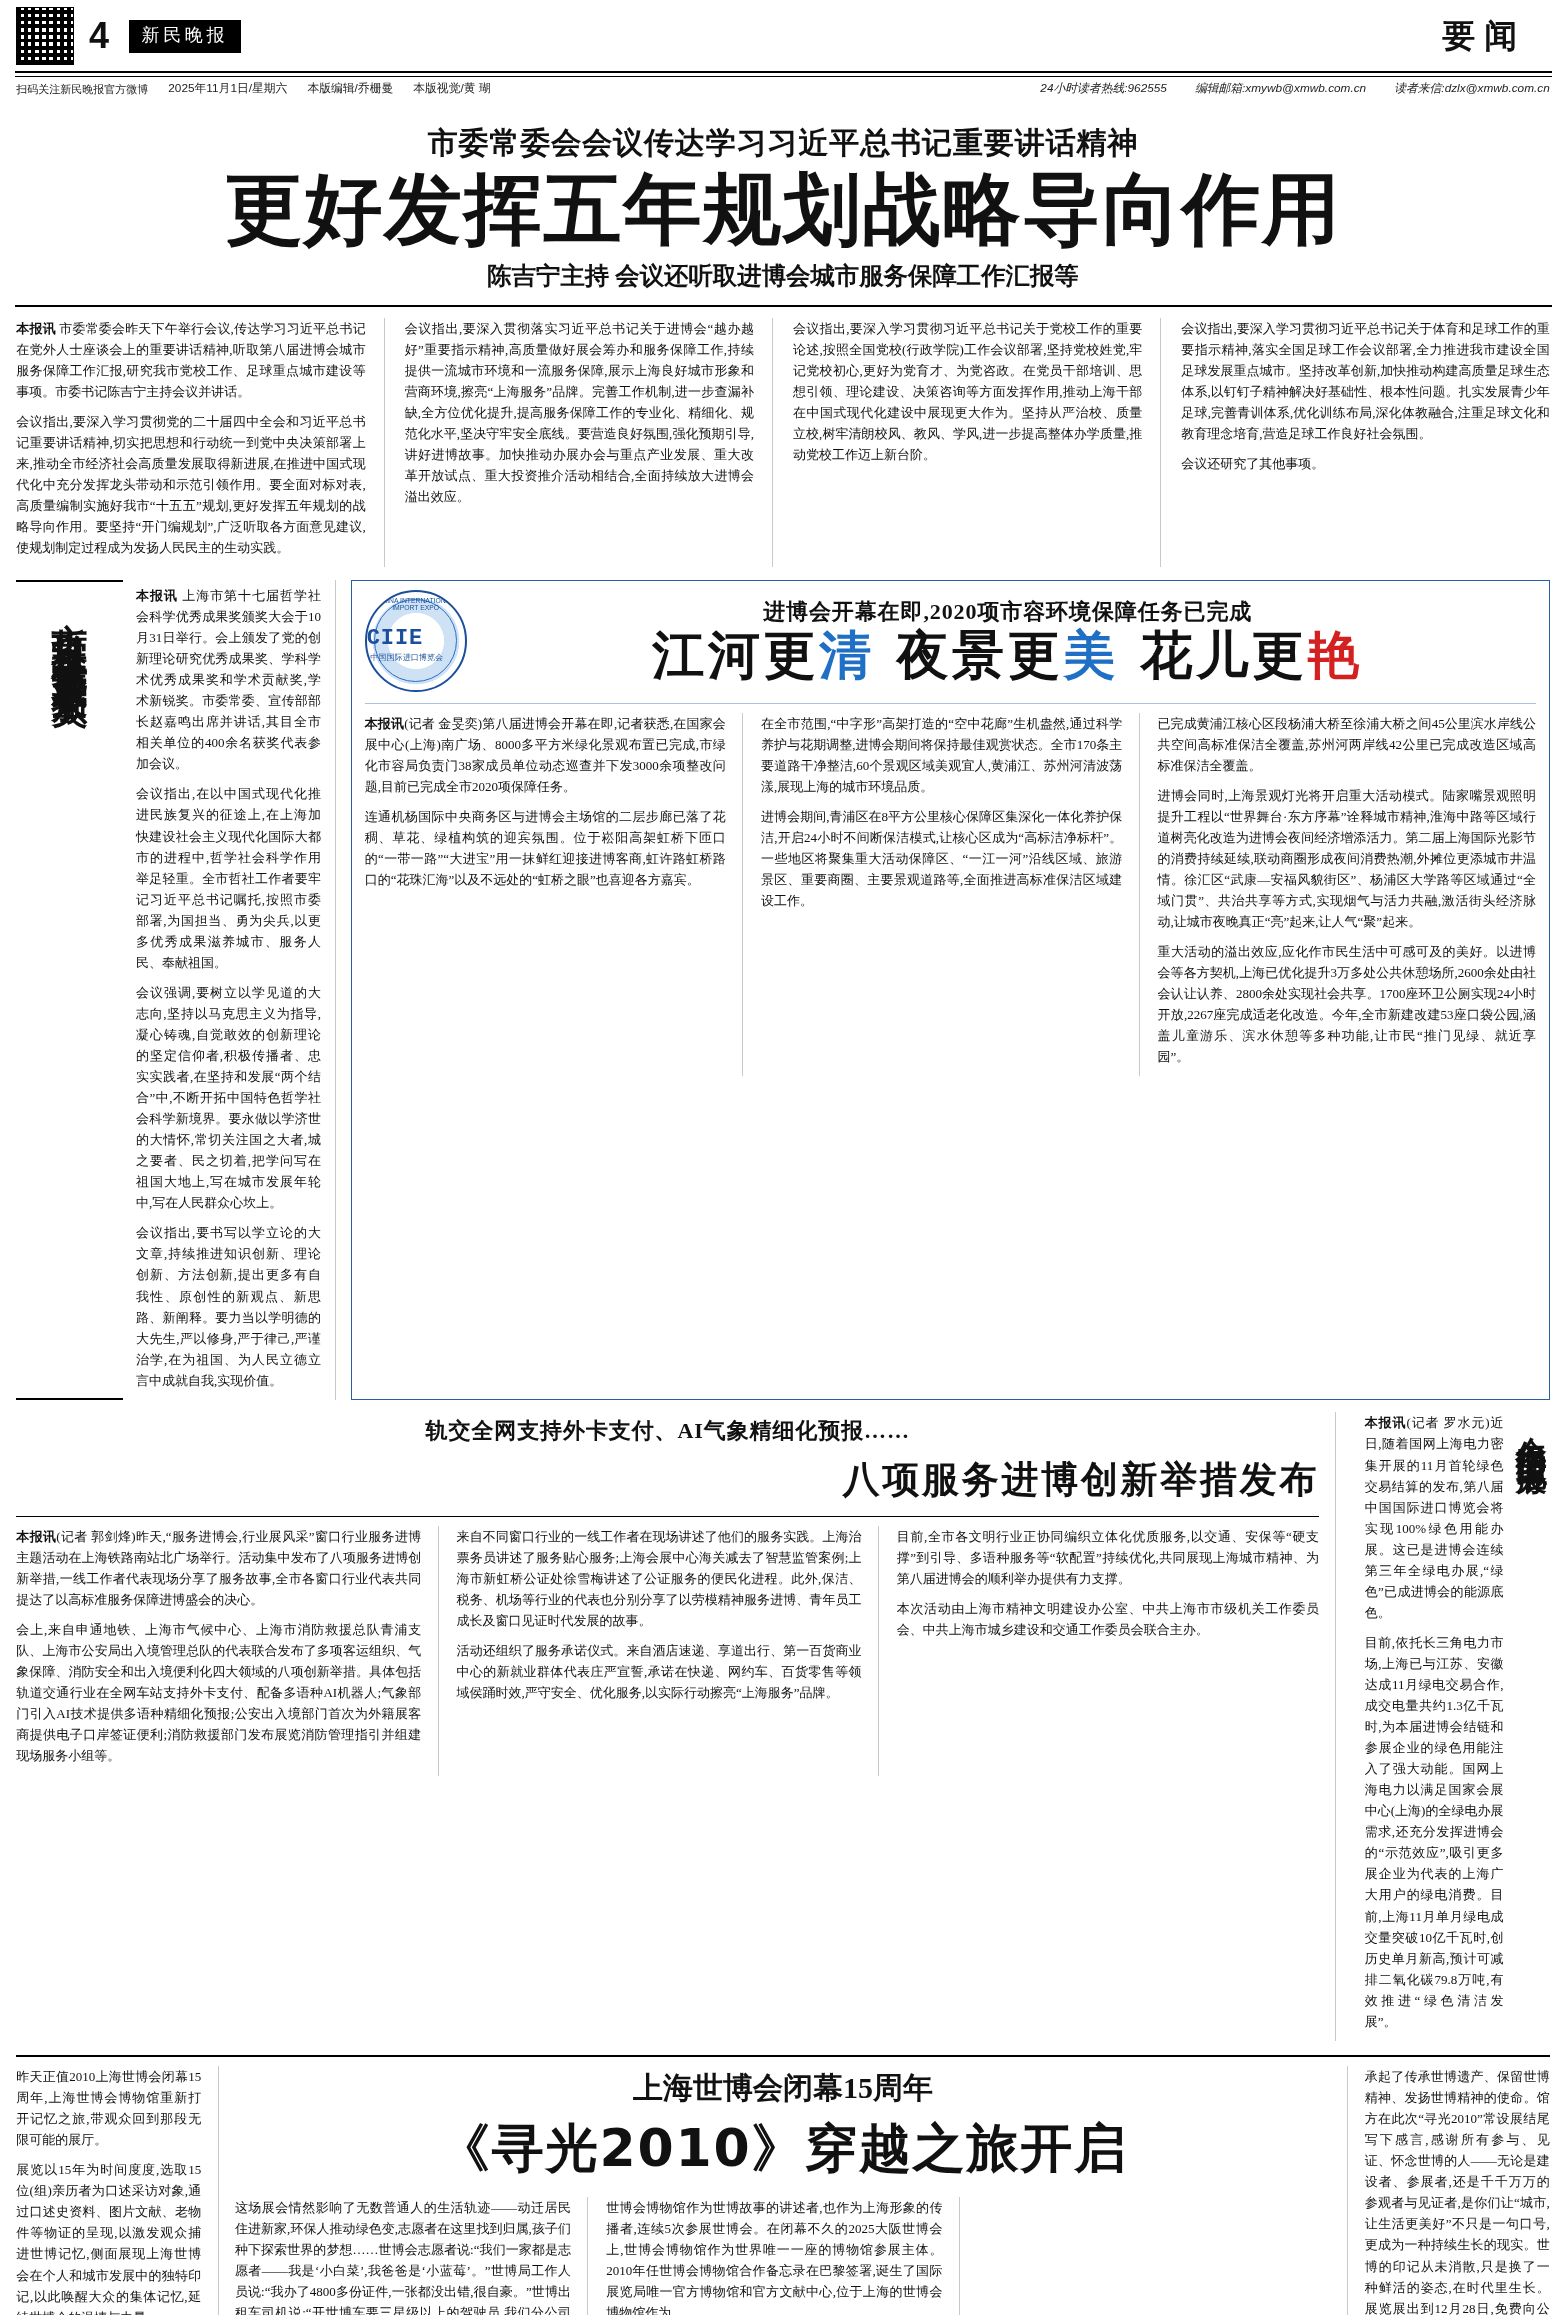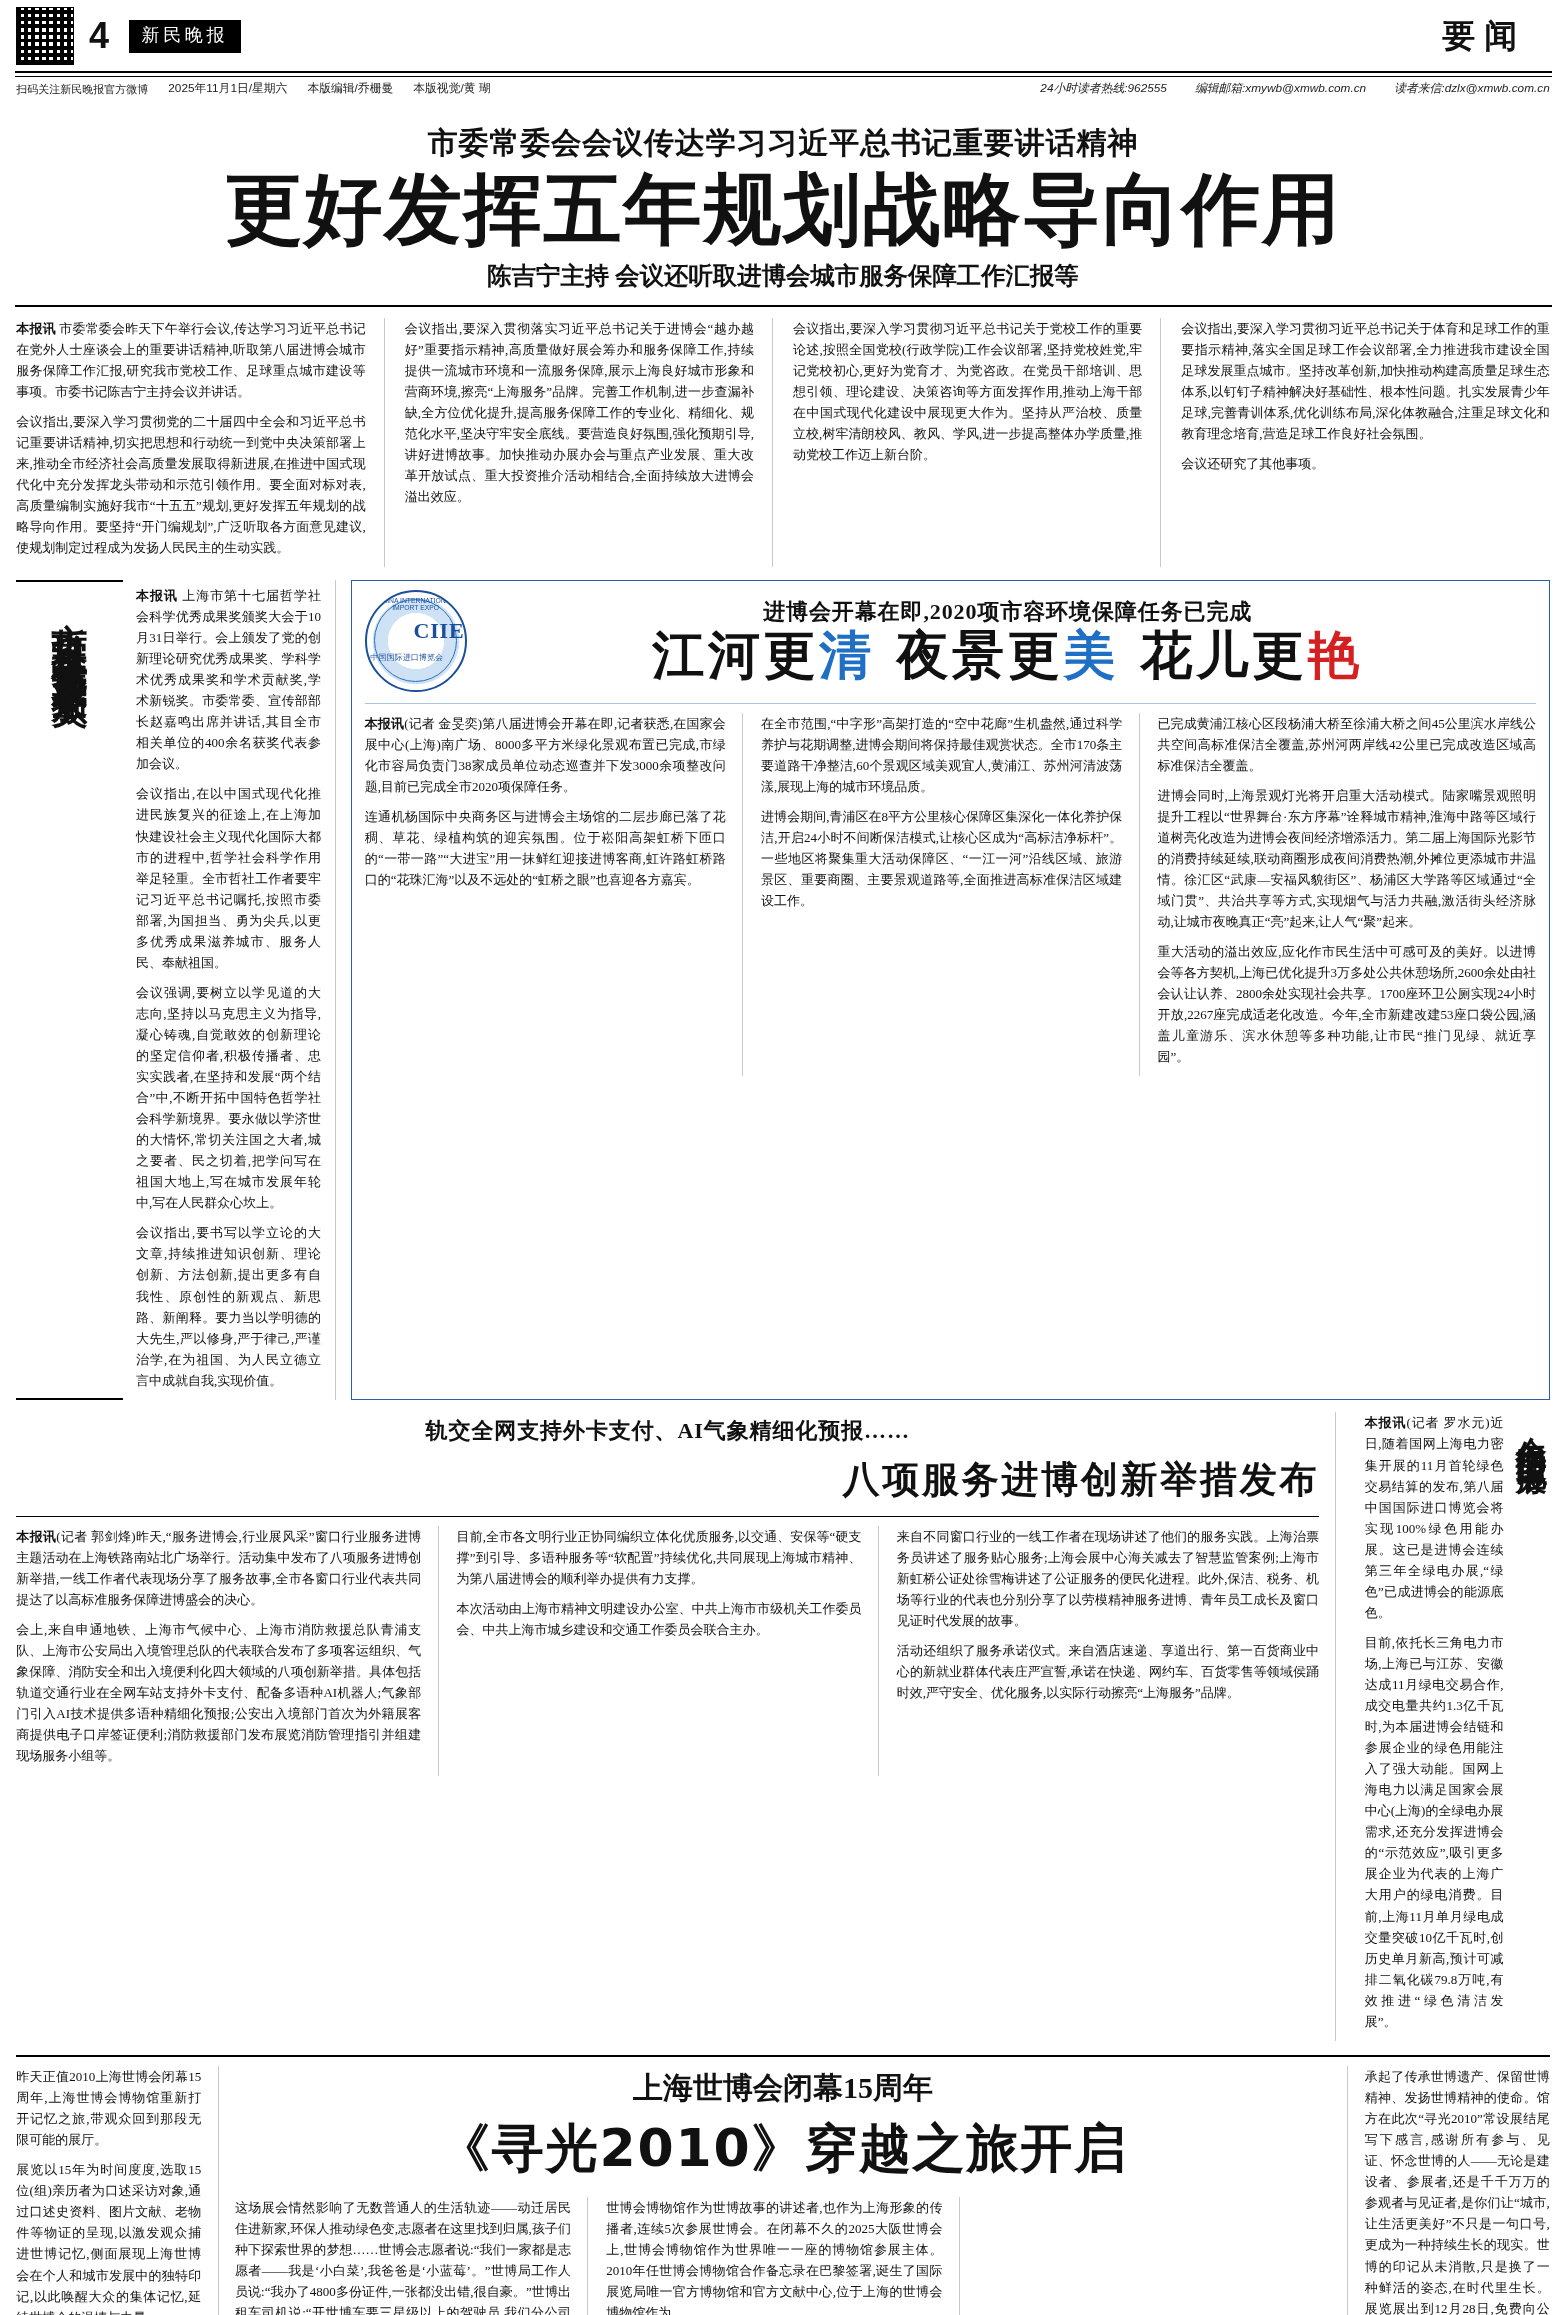--- a/index.html
+++ b/index.html
@@ -106,23 +106,23 @@
   .expo-head{display:flex;align-items:center;gap:12.7px;}
   .expo-logo{
     width:98px;height:98px;border-radius:50%;flex:0 0 auto;
     background:radial-gradient(circle at 50% 50%,#fff 40%,#cfe2f5 41% 62%,#fff 63%);
     border:2.7px solid #1a4f9c;position:relative;overflow:hidden;
   }
   .expo-logo .ring{
     position:absolute;inset:7.2px;border:1.8px solid #2a6ec0;border-radius:50%;
   }
   .expo-logo .cn{
-    position:absolute;left:0;right:0;top:26px;text-align:right;
+    position:absolute;left:0;right:0;top:34px;text-align:left;
     font-size:22px;font-weight:bold;color:#1a4f9c;
-    font-family:Liberation Serif, serif;letter-spacing:0.9px;
+    font-family:Liberation Mono, monospace;letter-spacing:0.9px;
   }
   .expo-logo .cn2{
     position:absolute;left:0;right:18px;top:60px;text-align:center;
     font-size:8.1px;color:#1a4f9c;font-family:Liberation Serif, serif;
   }
   .expo-logo .top-arc{
     position:absolute;left:0;right:0;top:5.4px;text-align:center;
     font-size:6.8px;color:#1a4f9c;font-family:"Liberation Sans",sans-serif;
   }
   .expo-titles{flex:1;text-align:center;}
@@ -268,27 +268,27 @@
 
   <div class="lowermid">
     <div class="lm-left">
       <div class="lm-sub">轨交全网支持外卡支付、AI气象精细化预报……</div>
       <div class="lm-head">八项服务进博创新举措发布</div>
       <div class="lm-cols">
         <div id="s1">
             <p class="body"><b>本报讯</b>(记者 郭剑烽)昨天,“服务进博会,行业展风采”窗口行业服务进博主题活动在上海铁路南站北广场举行。活动集中发布了八项服务进博创新举措,一线工作者代表现场分享了服务故事,全市各窗口行业代表共同提达了以高标准服务保障进博盛会的决心。</p>
             <p class="body">会上,来自申通地铁、上海市气候中心、上海市消防救援总队青浦支队、上海市公安局出入境管理总队的代表联合发布了多项客运组织、气象保障、消防安全和出入境便利化四大领域的八项创新举措。具体包括轨道交通行业在全网车站支持外卡支付、配备多语种AI机器人;气象部门引入AI技术提供多语种精细化预报;公安出入境部门首次为外籍展客商提供电子口岸签证便利;消防救援部门发布展览消防管理指引并组建现场服务小组等。</p>
           </div>
+        <div id="s2">
+            <p class="body">来自不同窗口行业的一线工作者在现场讲述了他们的服务实践。上海治票务员讲述了服务贴心服务;上海会展中心海关减去了智慧监管案例;上海市新虹桥公证处徐雪梅讲述了公证服务的便民化进程。此外,保洁、税务、机场等行业的代表也分别分享了以劳模精神服务进博、青年员工成长及窗口见证时代发展的故事。</p>
+            <p class="body">活动还组织了服务承诺仪式。来自酒店速递、享道出行、第一百货商业中心的新就业群体代表庄严宣誓,承诺在快递、网约车、百货零售等领域侯踊时效,严守安全、优化服务,以实际行动擦亮“上海服务”品牌。</p>
+          </div>
         <div id="s3">
             <p class="body">目前,全市各文明行业正协同编织立体化优质服务,以交通、安保等“硬支撑”到引导、多语种服务等“软配置”持续优化,共同展现上海城市精神、为第八届进博会的顺利举办提供有力支撑。</p>
             <p class="body">本次活动由上海市精神文明建设办公室、中共上海市市级机关工作委员会、中共上海市城乡建设和交通工作委员会联合主办。</p>
-          </div>
-        <div id="s2">
-            <p class="body">来自不同窗口行业的一线工作者在现场讲述了他们的服务实践。上海治票务员讲述了服务贴心服务;上海会展中心海关减去了智慧监管案例;上海市新虹桥公证处徐雪梅讲述了公证服务的便民化进程。此外,保洁、税务、机场等行业的代表也分别分享了以劳模精神服务进博、青年员工成长及窗口见证时代发展的故事。</p>
-            <p class="body">活动还组织了服务承诺仪式。来自酒店速递、享道出行、第一百货商业中心的新就业群体代表庄严宣誓,承诺在快递、网约车、百货零售等领域侯踊时效,严守安全、优化服务,以实际行动擦亮“上海服务”品牌。</p>
           </div>
       </div>
     </div>
     <div class="lm-right">
       <div style="flex:1" id="gp">
           <p class="body"><b>本报讯</b>(记者 罗水元)近日,随着国网上海电力密集开展的11月首轮绿色交易结算的发布,第八届中国国际进口博览会将实现100%绿色用能办展。这已是进博会连续第三年全绿电办展,“绿色”已成进博会的能源底色。</p>
           <p class="body">目前,依托长三角电力市场,上海已与江苏、安徽达成11月绿电交易合作,成交电量共约1.3亿千瓦时,为本届进博会结链和参展企业的绿色用能注入了强大动能。国网上海电力以满足国家会展中心(上海)的全绿电办展需求,还充分发挥进博会的“示范效应”,吸引更多展企业为代表的上海广大用户的绿电消费。目前,上海11月单月绿电成交量突破10亿千瓦时,创历史单月新高,预计可减排二氧化碳79.8万吨,有效推进“绿色清洁发展”。</p>
         </div>
       <div class="rvert">今年仍旧全绿电办展</div>
     </div>

